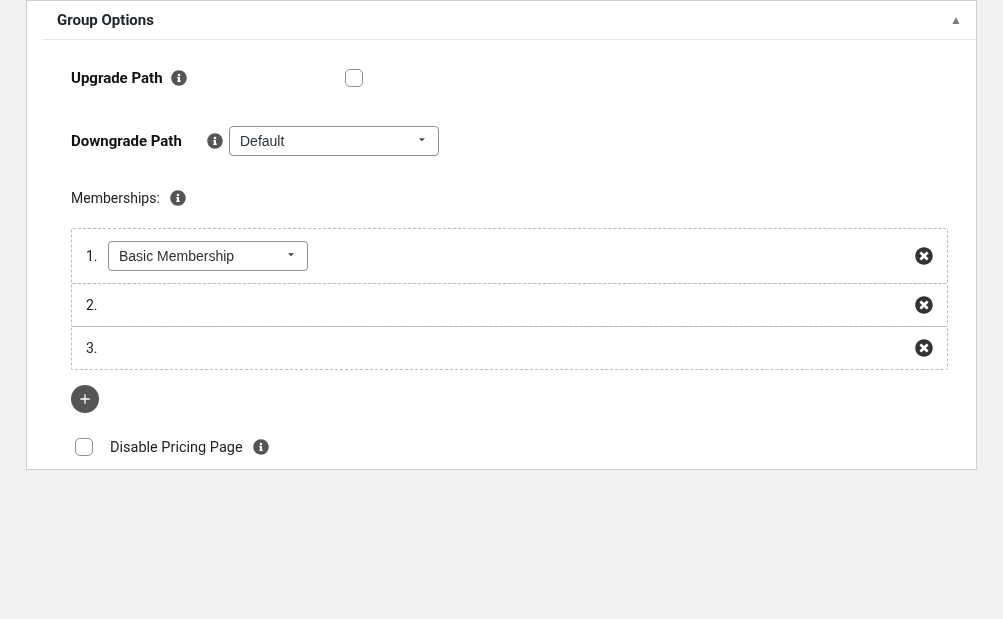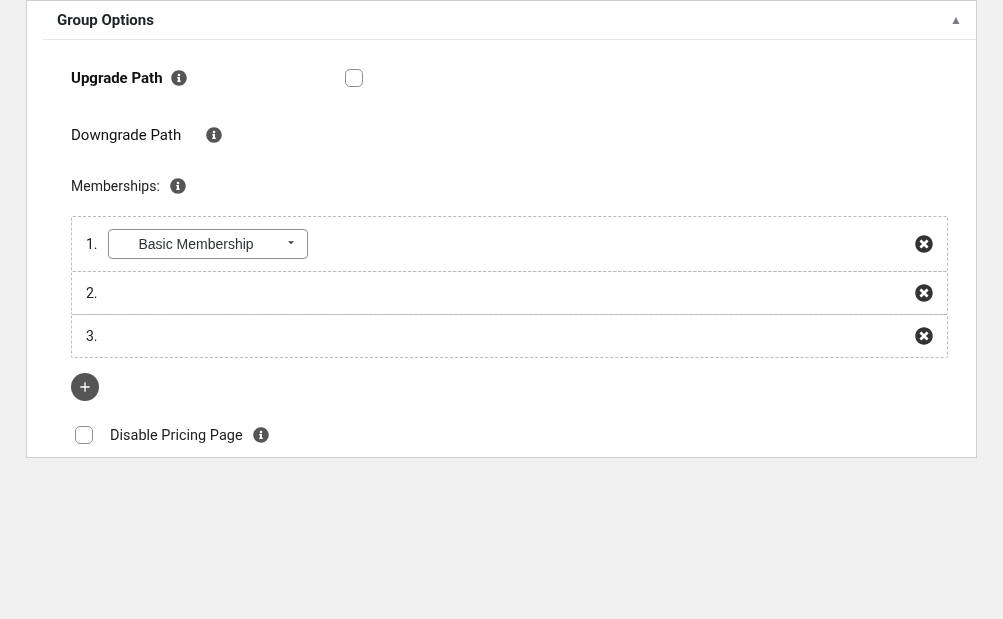--- a/index.html
+++ b/index.html
@@ -5,30 +5,30 @@
   html,body{margin:0;padding:0;font-family:-apple-system,BlinkMacSystemFont,"Segoe UI",Roboto,Arial,sans-serif;background:#f1f1f1;color:#222;}
   .wrap{width:1003px;height:619px;box-sizing:border-box;padding:0 26px;}
   .metabox{background:#fff;border:1px solid #ccd0d4;margin-top:0;box-sizing:border-box;padding-left:16px;}
   .metabox-header{display:flex;align-items:center;justify-content:space-between;padding:10px 14px;border-bottom:1px solid #e5e5e5;}
   .metabox-title{font-weight:700;font-size:15px;color:#1d2327;}
   .toggle-arrow{color:#787c82;font-size:12px;cursor:pointer;}
   .metabox-body{padding:26px 28px 10px 28px;}
   .row{display:flex;align-items:center;margin-bottom:30px;}
   .row-upgrade{margin-bottom:36px;}
   .label{font-size:15px;color:#111;font-weight:700;display:flex;align-items:center;gap:8px;}
-  .label-normal{font-weight:400;gap:25px;}
+  .label-normal{font-weight:700;gap:25px;}
   .label-upgrade{width:270px;align-items:center;}
   .label-downgrade{width:158px;}
   .info-icon{display:inline-flex;align-items:center;justify-content:center;width:16px;height:16px;color:#555;}
   .info-icon svg{width:16px;height:16px;fill:currentColor;}
   .checkbox{appearance:none;width:18px;height:18px;border:1.5px solid #8c8f94;border-radius:5px;background:#fff;cursor:pointer;display:inline-block;vertical-align:middle;}
   .checkbox:checked{background:#2271b1;border-color:#2271b1;}
   .select-wrap{position:relative;display:inline-block;}
   .select{appearance:none;background:#fff;border:1px solid #8c8f94;border-radius:4px;padding:6px 34px 6px 10px;font-size:14px;color:#2c3338;min-width:210px;cursor:pointer;}
-  .select-sm{min-width:200px;text-align:center;}
+  .select-sm{min-width:200px;}
   .select-wrap .chevron{position:absolute;right:10px;top:50%;transform:translateY(-50%);pointer-events:none;color:#3c434a;}
   .chevron svg{width:14px;height:14px;fill:currentColor;}
   .memb-label{font-size:14px;color:#222;display:flex;align-items:center;gap:10px;margin-bottom:12px;}
   .memb-list{margin-top:22px;}
   .memb-row{display:flex;align-items:center;border:1px dashed #bbb;border-radius:2px;padding:12px 14px;margin-bottom:-1px;}
   .memb-index{width:22px;font-size:14px;color:#222;}
   .memb-row .select-wrap{flex:0 0 auto;}
   .memb-row .spacer{flex:1;}
   .remove-btn{display:inline-flex;align-items:center;justify-content:center;width:18px;height:18px;color:#333;cursor:pointer;}
   .remove-btn svg{width:18px;height:18px;fill:currentColor;}
@@ -80,20 +80,28 @@
 
       
       <div class="row" style="margin-bottom:34px;">
         <div class="label label-normal label-downgrade">
           <span>Downgrade Path</span>
           <span class="info-icon">
               <svg>
                 <use href="#i-info"></use>
               </svg>
             </span>
+        </div>
+        <div class="select-wrap">
+          <select class="select">
+            <option>Default</option>
+          </select>
+          <span class="chevron"><svg>
+                <use href="#i-chevron"></use>
+              </svg></span>
         </div>
       </div>
 
       
       <div class="memb-label">
         <span>Memberships:</span>
         <span class="info-icon">
             <svg>
               <use href="#i-info"></use>
             </svg>

